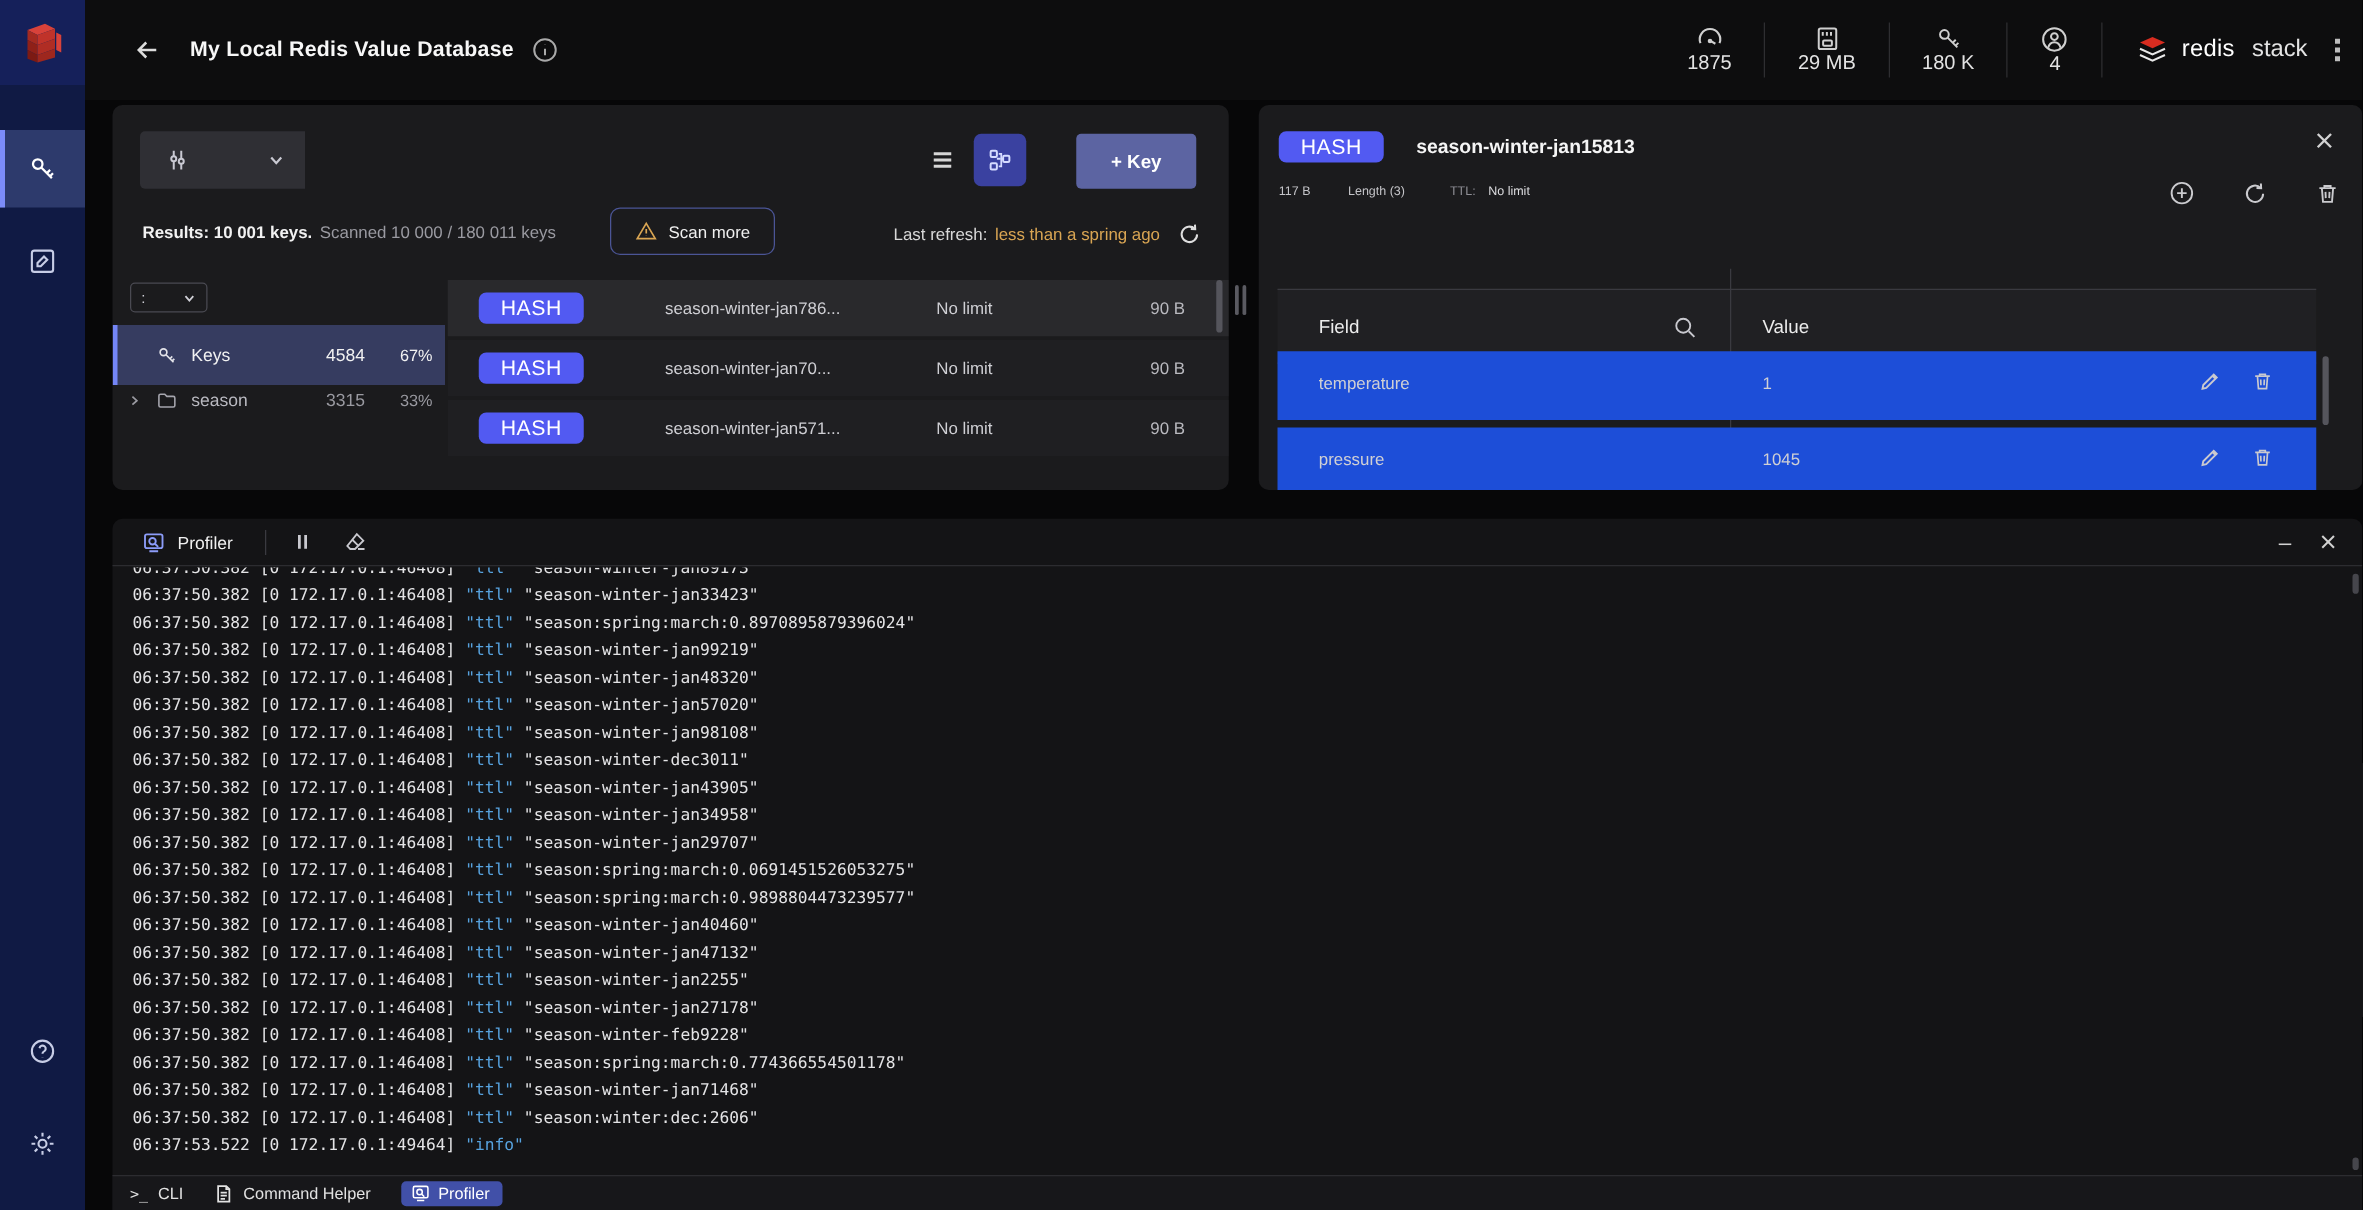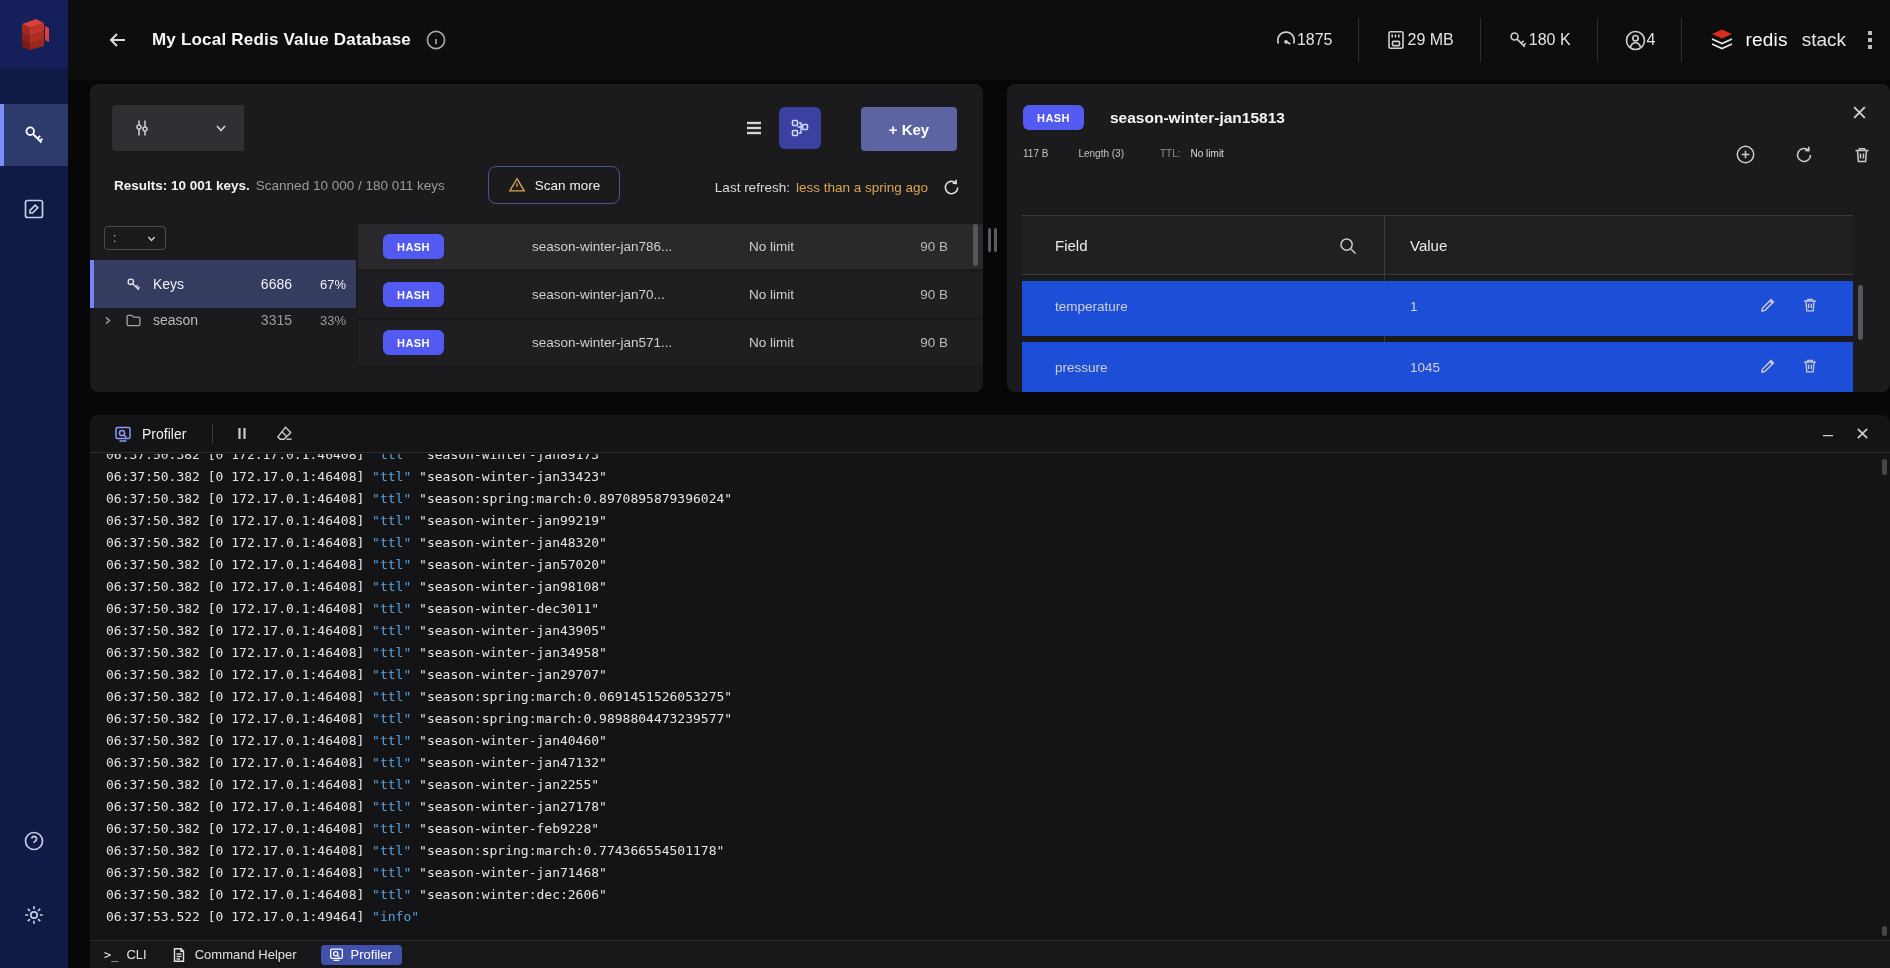--- a/index.html
+++ b/index.html
@@ -20,21 +20,21 @@
   .nav-workbench { top:180px; }
   .nav-help { top:812px; }
   .nav-settings { top:886px; }
 
   
   .topbar { position:absolute; left:68px; top:0; right:0; height:80px; background:#0d0d0e; display:flex; align-items:center; }
   .back-btn { margin-left:38px; color:#dcdcdc; cursor:pointer; }
   .page-title { margin-left:22px; font-size:17px; font-weight:bold; color:#f7f7f7; letter-spacing:.2px; }
   .info-icon { margin-left:14px; color:#a9a9a9; }
   .topbar-right { margin-left:auto; display:flex; align-items:center; height:100%; padding-right:14px; }
-  .stat { display:flex; align-items:center; font-size:16px; color:#e3e3e3; padding:0 26px; }
+  .stat { display:flex; align-items:center; font-size:16px; color:#e3e3e3; padding:0 26px;flex-direction:column; }
   .stat .ic { color:#cfcfcf; }
   .hdivider { width:1px; height:44px; background:#2e2e31; }
   .redis-stack { display:flex; align-items:center; gap:9px; padding:0 18px 0 26px; }
   .rs-bold { font-size:19px; font-weight:normal; color:#fff; letter-spacing:.2px; }
   .rs-light { font-size:19px; font-weight:300; color:#e4e4e4; margin-left:5px; }
   .kebab { display:flex; flex-direction:column; gap:3px; padding:4px; cursor:pointer; }
   .kebab i { width:4px; height:4px; background:#bdbdbd; display:block; }
 
   
   .card { position:absolute; background:#1b1b1d; border-radius:8px; }
@@ -73,42 +73,42 @@
   .tree-count { margin-left:auto; font-size:14px; }
   .tree-pct { width:42px; text-align:right; margin-right:10px; margin-left:12px; font-size:13px; }
   .tree-row-season .tree-count, .tree-row-season .tree-pct { color:#9a9aa1; }
 
   
   .key-list { position:absolute; left:268px; top:136px; width:625px; height:172px; overflow:hidden; }
   .key-row { position:absolute; left:0; width:625px; height:45px; background:#1f1f22; display:flex; align-items:center; cursor:pointer; }
   .key-row.r0 { top:4px; background:#29292c; }
   .key-row.r1 { top:52px; }
   .key-row.r2 { top:100px; }
-  .type-badge { display:inline-flex; align-items:center; justify-content:center; width:61px; height:25px; background:#525af2; border-radius:6px; color:#fff; font-size:11px; font-weight:bold; letter-spacing:.4px; }
+  .type-badge { display:inline-flex; align-items:center; justify-content:center; width:84px; height:25px; background:#525af2; border-radius:6px; color:#fff; font-size:17px; font-weight:normal; letter-spacing:.4px; }
   .key-row .type-badge { position:absolute; left:25px; }
   .key-name { position:absolute; left:174px; color:#cfcfd4; font-size:13.5px; }
   .key-ttl { position:absolute; left:391px; color:#cfcfd4; font-size:13.5px; }
   .key-size { position:absolute; left:530px; width:60px; text-align:right; color:#b9b9bf; font-size:13.5px; }
   .list-scrollbar { position:absolute; left:615px; top:4px; width:5px; height:42px; background:#55555c; border-radius:3px; }
   .resize-grip { position:absolute; left:988px; top:228px; width:12px; height:24px; display:flex; gap:3px; cursor:col-resize; }
   .resize-grip i { width:3px; height:24px; background:#5a5a61; border-radius:2px; }
 
   
   .dk-header { position:absolute; left:16px; top:21px; display:flex; align-items:center; gap:26px; }
   .dk-name { font-size:15.5px; font-weight:bold; color:#f5f5f5; }
   .dk-close { position:absolute; right:22px; top:20px; color:#d2d2d2; cursor:pointer; }
   .dk-meta { position:absolute; left:16px; top:64px; display:flex; align-items:center; font-size:10px; color:#c4c4c8; }
   .dk-size { margin-right:30px; }
   .dk-length { margin-right:36px; }
   .dk-ttl-label { color:#8f8f96; margin-right:10px; }
   .dk-ttl-value { color:#dcdcdf; }
   .dk-actions { position:absolute; top:60px; right:18px; display:flex; align-items:center; gap:38px; color:#cbcbcf; }
   .dk-actions .ab { cursor:pointer; }
   .fv-table { position:absolute; left:15px; top:131px; width:845px; height:177px; }
-  .fv-head { position:absolute; left:0; top:0; width:831px; height:60px; background:#202023; border-top:1px solid #3a3a40; border-bottom:1px solid #3a3a40; }
+  .fv-head { position:absolute; left:0; top:16px; width:831px; height:60px; background:#202023; border-top:1px solid #3a3a40; border-bottom:1px solid #3a3a40; }
   .fv-col-divider { position:absolute; left:362px; top:0; width:1px; height:177px; background:#3a3a40; }
   .fv-head-field { position:absolute; left:33px; top:21px; font-size:15px; color:#ececec; }
   .fv-head-search { position:absolute; left:316px; top:20px; color:#c9c9cf; cursor:pointer; }
   .fv-head-value { position:absolute; left:388px; top:21px; font-size:15px; color:#ececec; }
   .fv-row { position:absolute; left:0; width:831px; background:#1d4ed8; }
   .fv-row.r0 { top:66px; height:55px; }
   .fv-row.r1 { top:127px; height:50px; }
   .fv-field { position:absolute; left:33px; top:18px; font-size:13.5px; color:#d0d0d4; }
   .fv-value { position:absolute; left:388px; top:18px; font-size:13.5px; color:#d0d0d4; }
   .fv-acts { position:absolute; right:34px; top:15px; display:flex; gap:24px; color:#c9c9cf; }
@@ -321,21 +321,21 @@
     </div>
     <div class="tree-row tree-row-keys">
       <span class="tree-caret"></span>
       <span class="tree-ic">
         <svg width="17" height="17" viewBox="0 0 24 24" fill="none" stroke="currentColor" stroke-width="1.9">
           <circle cx="8.2" cy="8.2" r="3.8"></circle>
           <path d="M11 11 L19.5 19.5 M15.5 15.5 l2.6 -2.6 M18 18 l2.4 -2.4"></path>
         </svg>
       </span>
       <span>Keys</span>
-      <span class="tree-count">6686</span>
+      <span class="tree-count">4584</span>
       <span class="tree-pct">67%</span>
     </div>
     <div class="tree-row tree-row-season">
       <span class="tree-caret">
         <svg width="11" height="11" viewBox="0 0 14 14" fill="none" stroke="currentColor" stroke-width="1.8">
           <polyline points="5,3 9.5,7 5,11"></polyline>
         </svg>
       </span>
       <span class="tree-ic">
         <svg width="17" height="17" viewBox="0 0 20 20" fill="none" stroke="currentColor" stroke-width="1.5">

